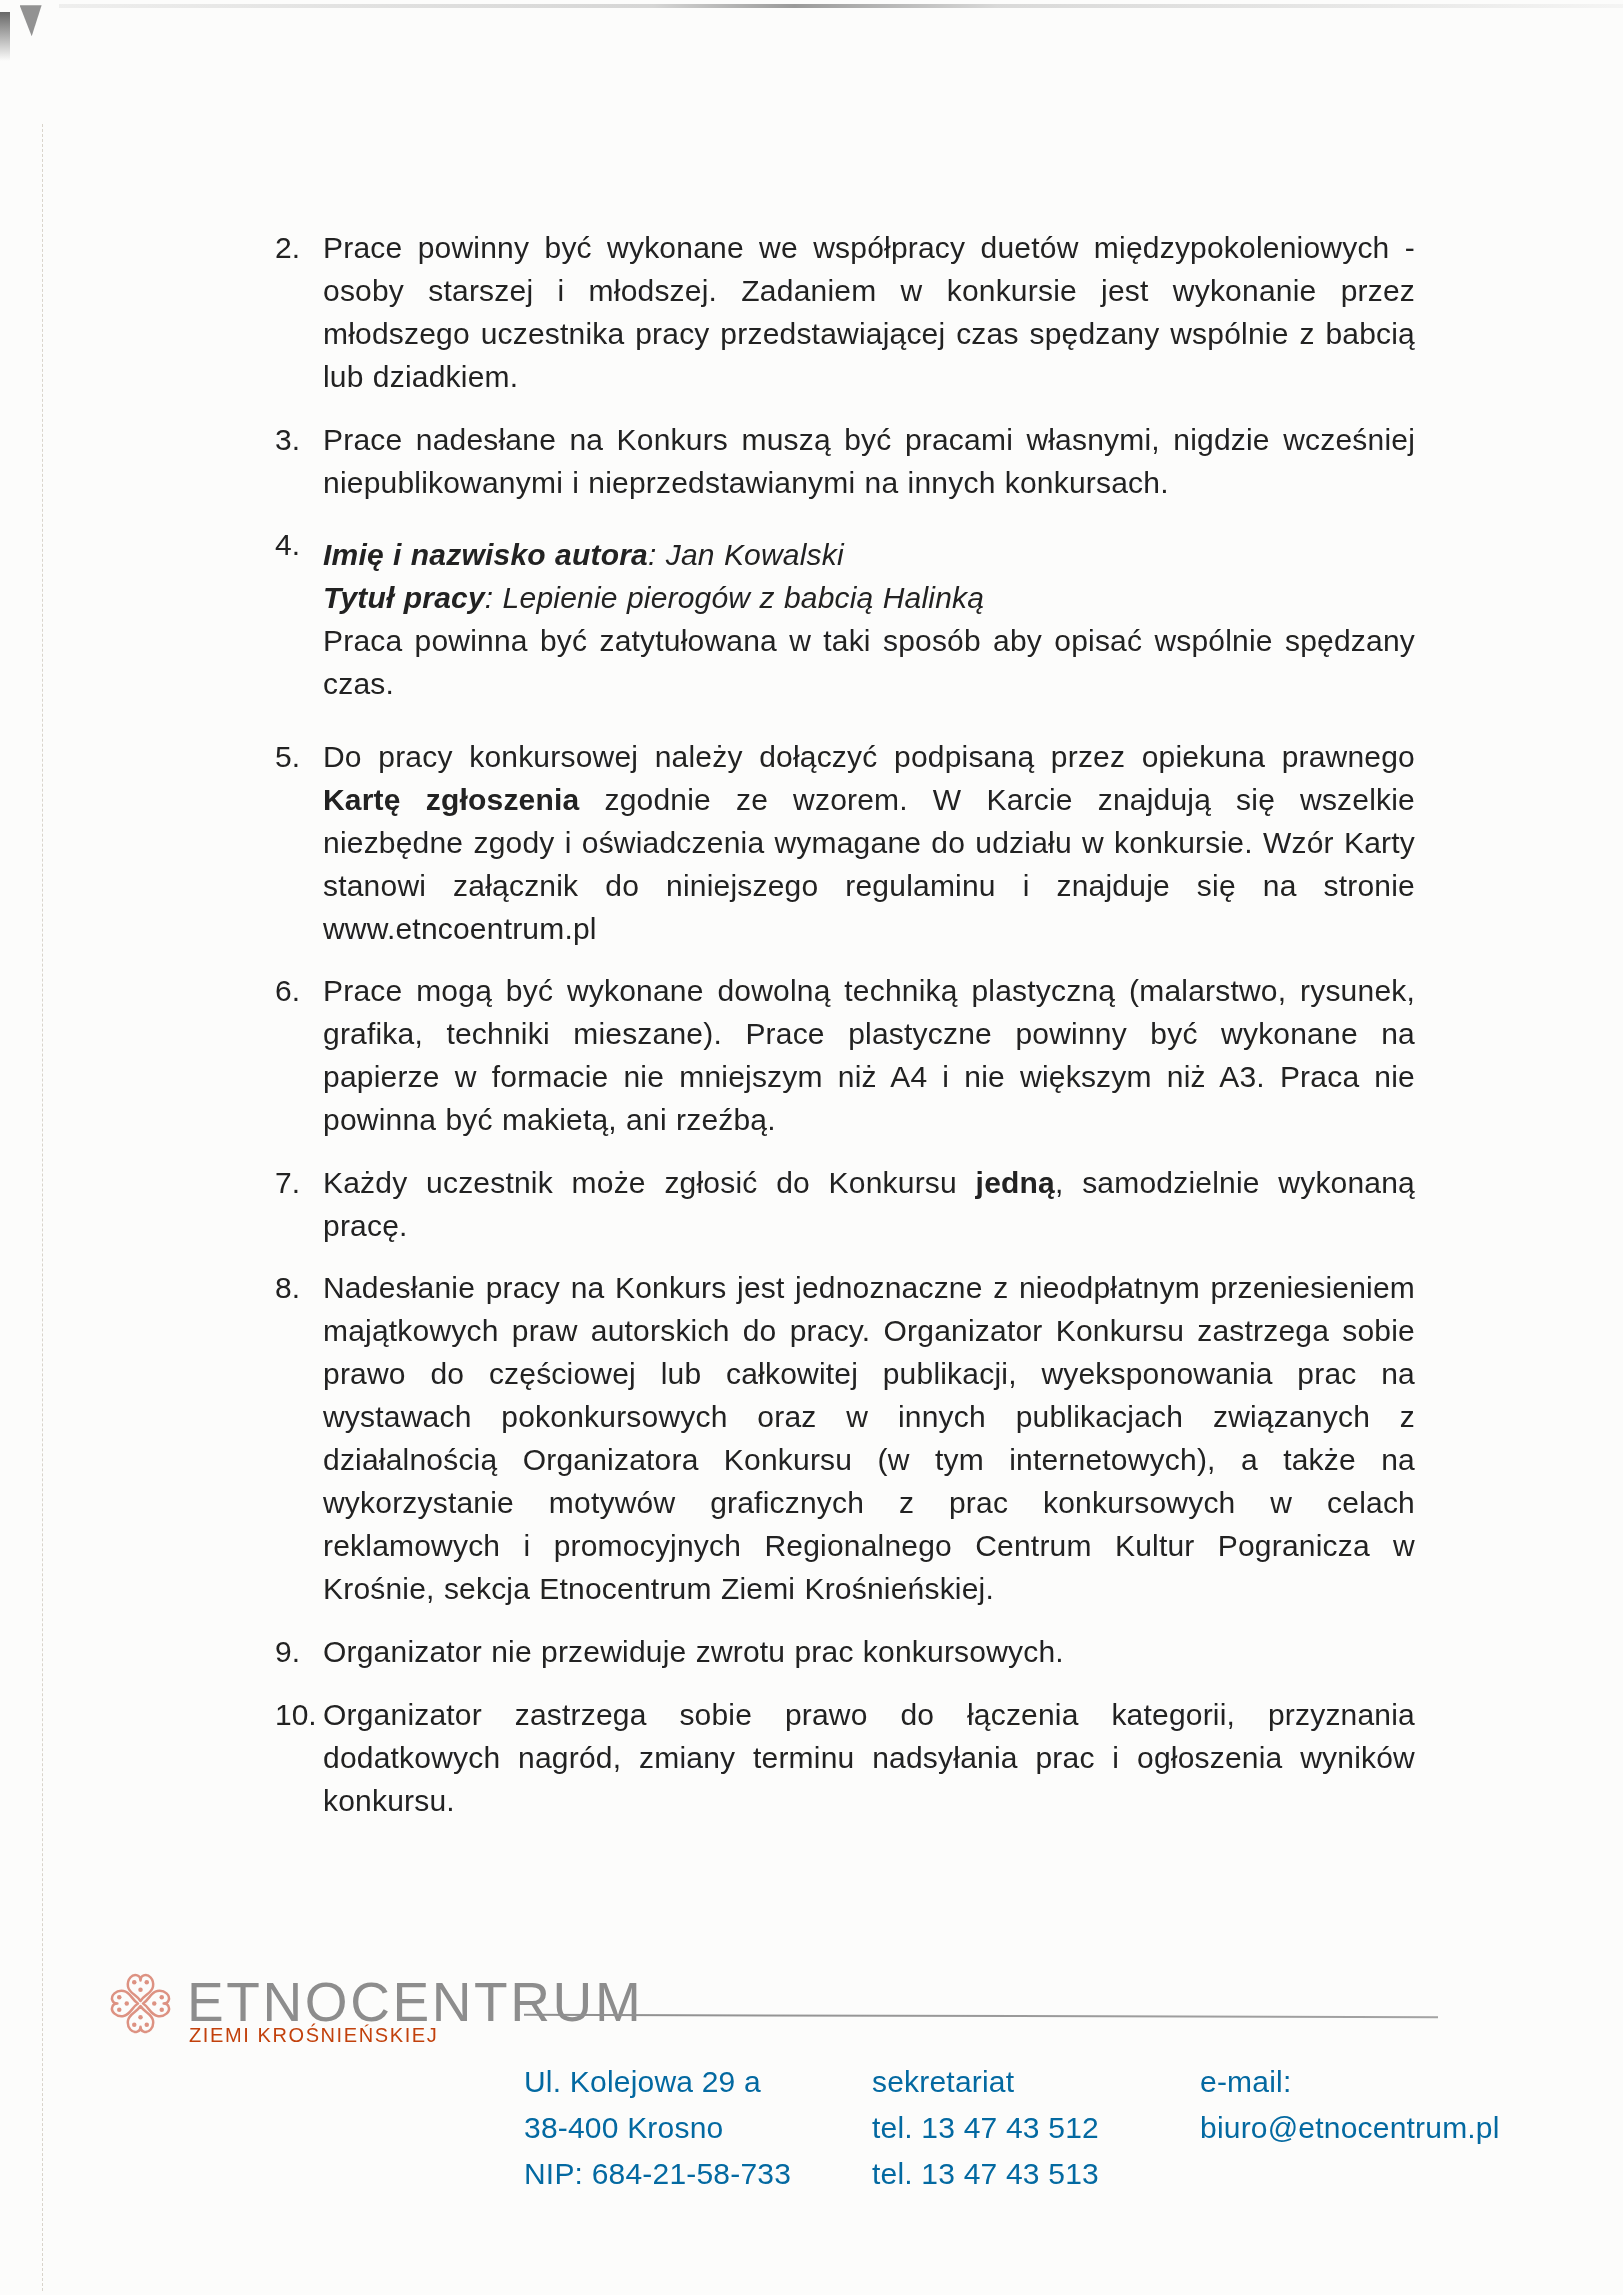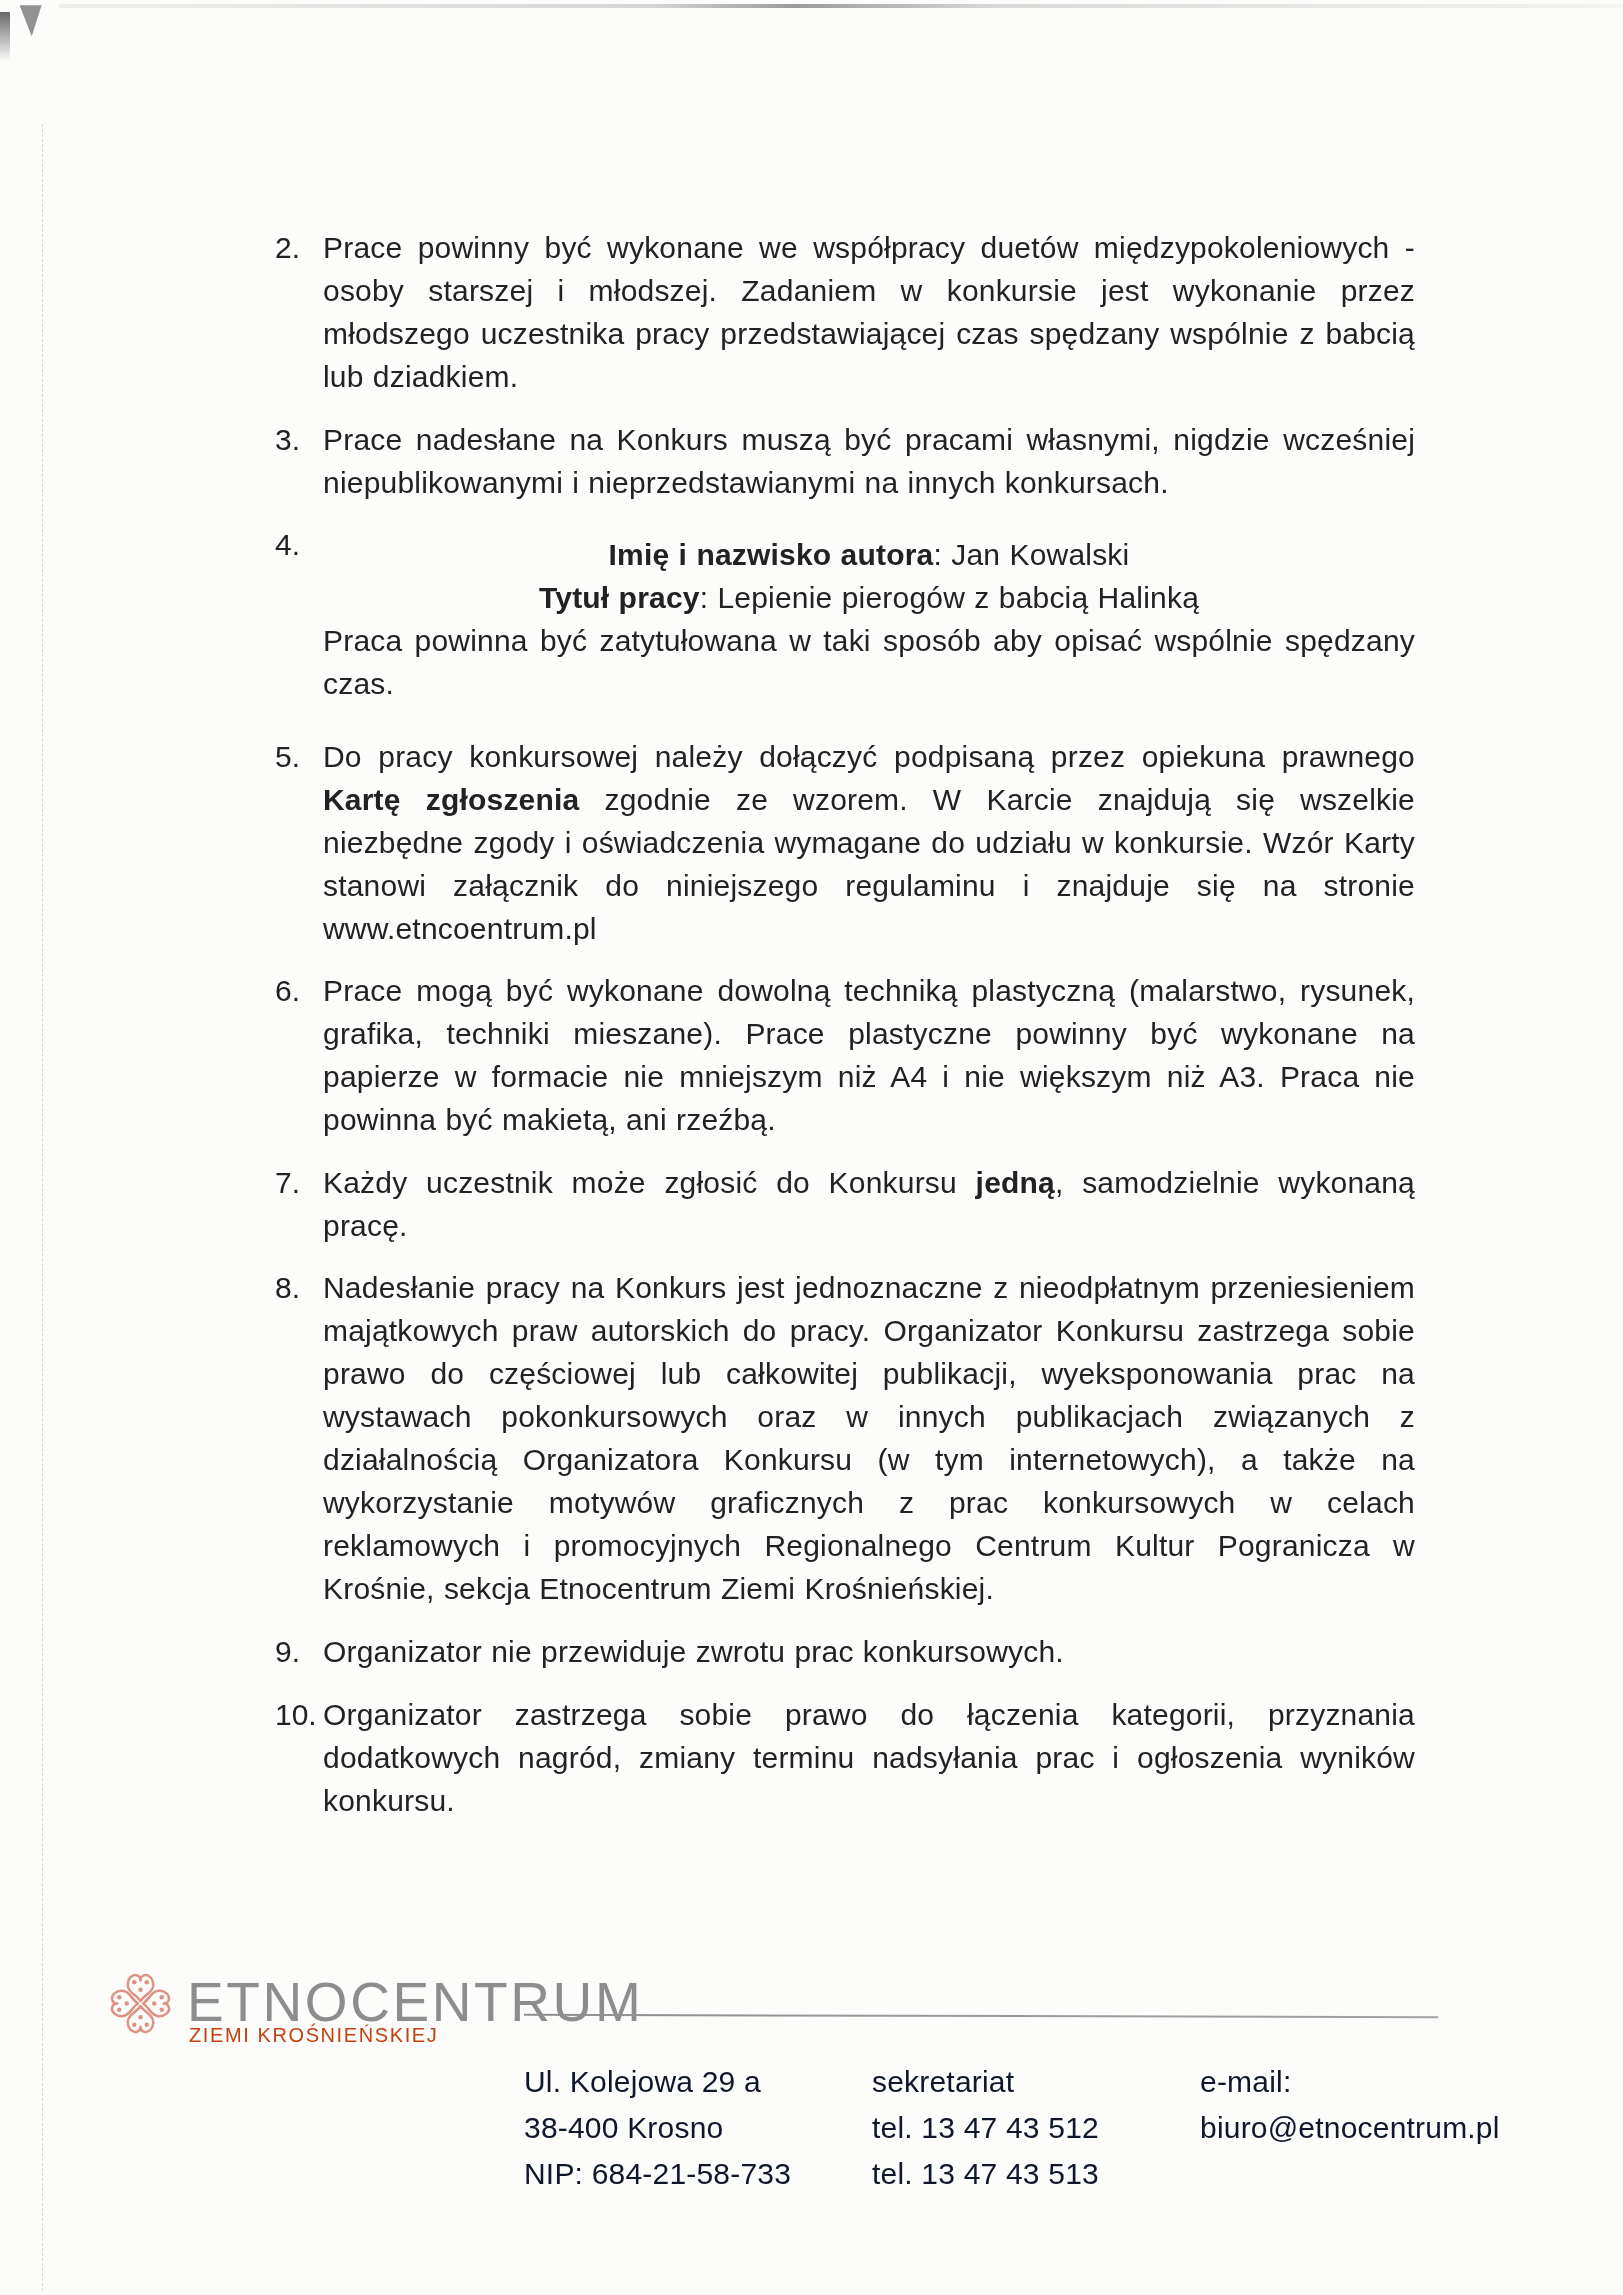--- a/index.html
+++ b/index.html
@@ -18,31 +18,31 @@
   .scan-vline{position:absolute;left:42px;top:124px;height:2167px;width:0;
     border-left:0.7px dashed rgba(160,148,125,.38);}
   
   .content{position:absolute;left:275px;top:226px;width:1140px;
     font-size:30px;line-height:43px;letter-spacing:0.2px;word-spacing:0.7px;
     text-align:justify;color:#222;}
   .item{position:relative;padding-left:48px;margin:0 0 19.6px 0;}
   .item .num{position:absolute;left:0;top:0;letter-spacing:0;}
   .example{padding-left:48px;margin:29px 0 30px 0;}
   .example p{margin:0;}
-  .example .line{text-align:center;}
+  .example .line{text-align:left;font-style:italic;}
   b{font-weight:bold;}
   
   .flower{position:absolute;left:103px;top:1966px;width:75px;height:75px;}
   .brand-title{position:absolute;left:187px;top:1970px;font-size:55px;
     letter-spacing:2.6px;color:#8d8d8d;}
   .brand-sub{position:absolute;left:189px;top:2024px;font-size:20px;
     letter-spacing:1.6px;color:#c2410c;}
   .divider{position:absolute;left:524px;top:2015px;width:914px;height:2px;
     background:linear-gradient(90deg,#8f8f8f,#a3a3a3);transform:rotate(.15deg);}
-  .col{position:absolute;top:2059px;font-size:30px;line-height:46px;color:#0f172a;letter-spacing:0.2px;}
+  .col{position:absolute;top:2059px;font-size:30px;line-height:46px;color:#0369a1;letter-spacing:0.2px;}
   .col-address{left:524px;}
   .col-secretariat{left:872px;}
   .col-email{left:1200px;}
 </style>
 </head>
 <body>
 
 <div class="scan-top"></div>
 <div class="scan-corner"></div>
 <div class="scan-wedge"></div>

